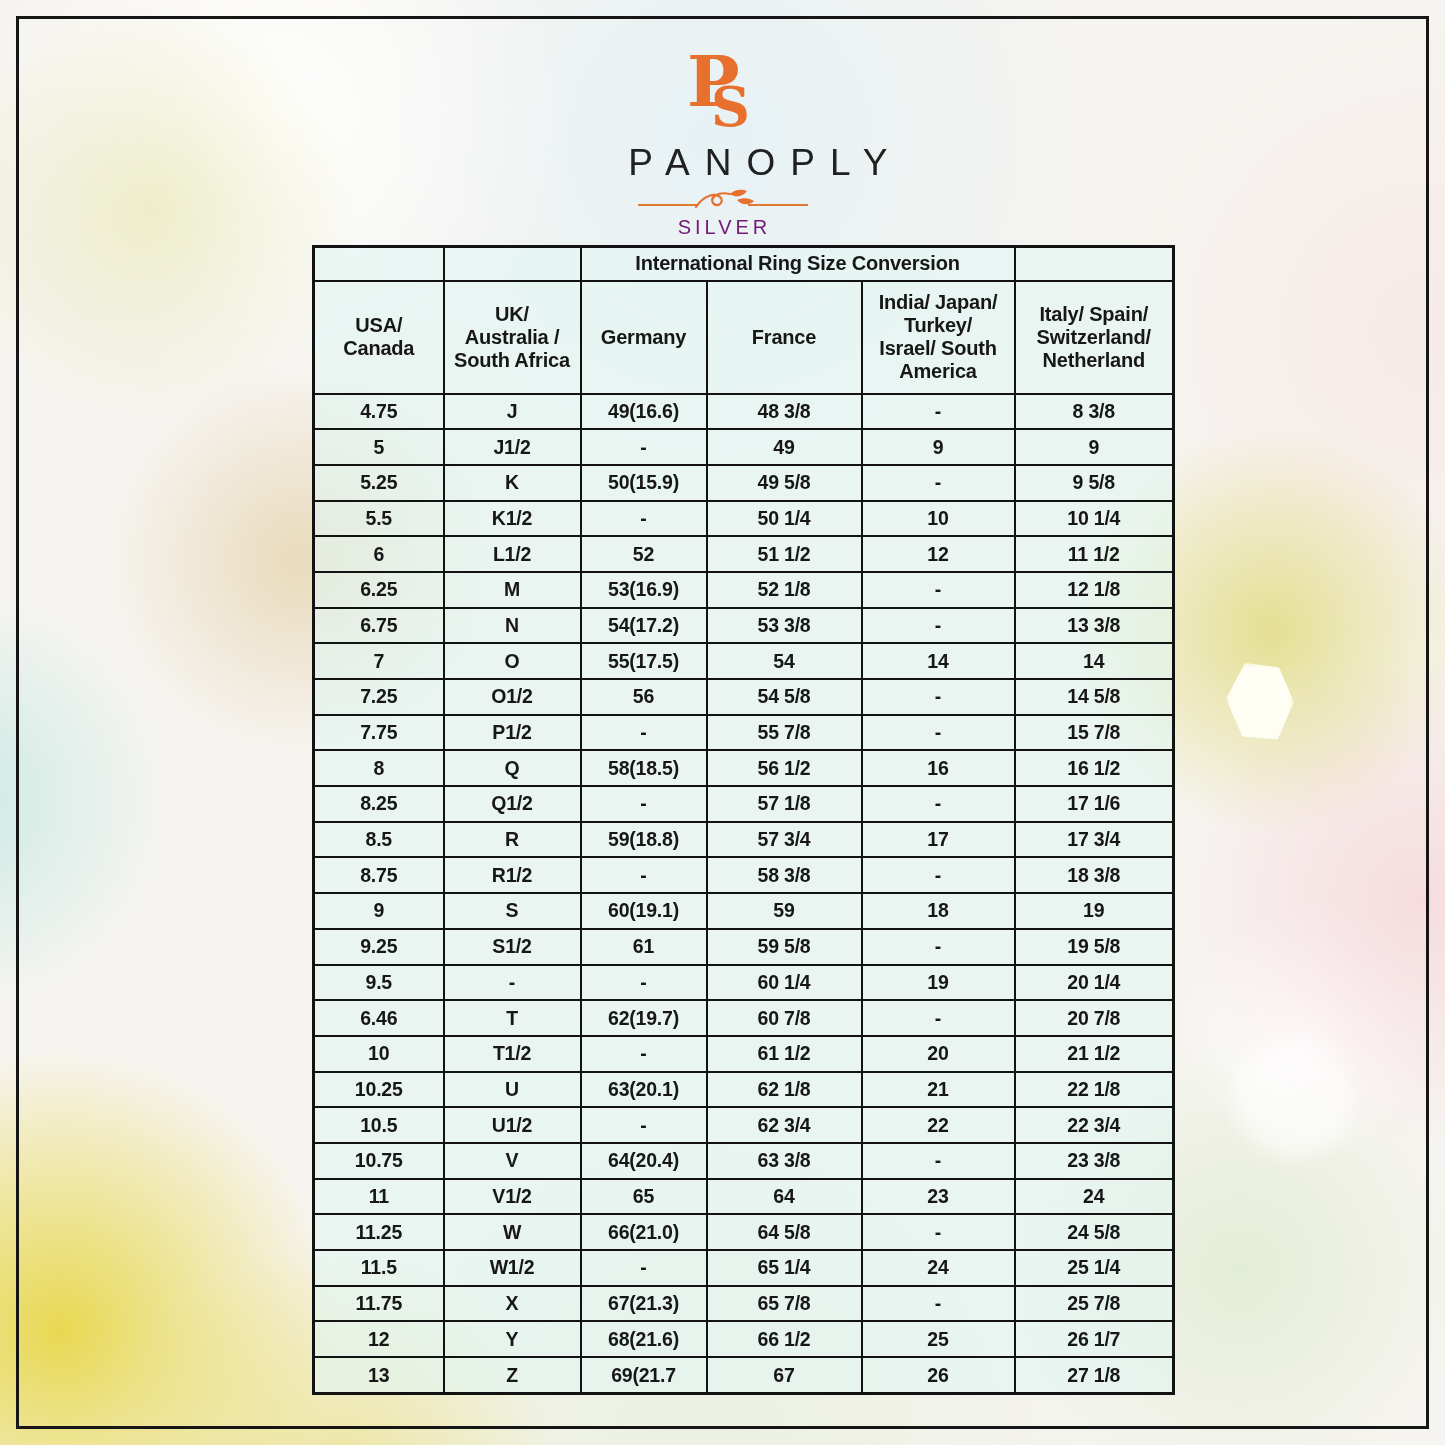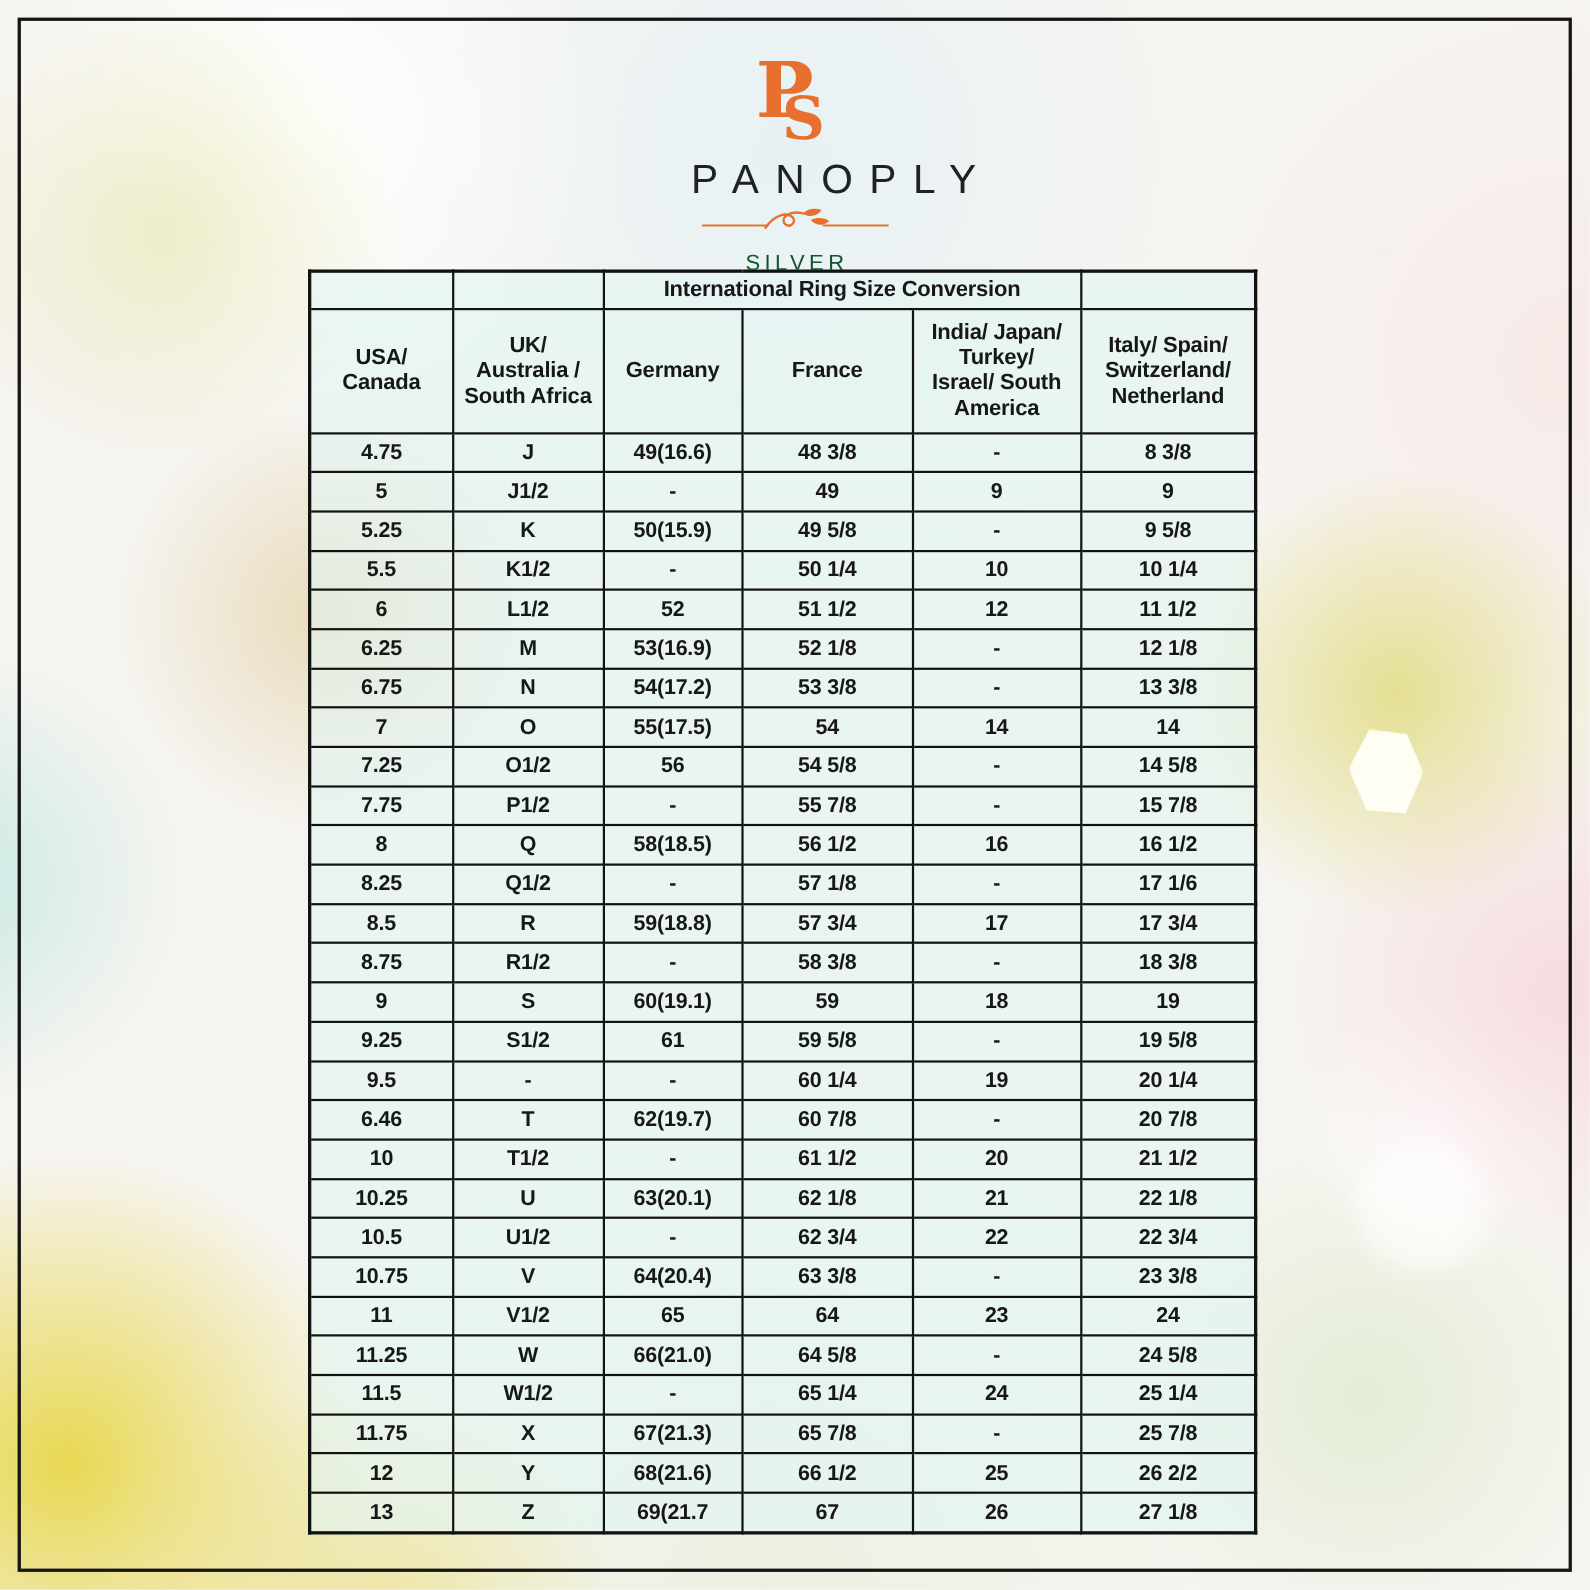--- a/index.html
+++ b/index.html
@@ -44,26 +44,26 @@
   }
   .monogram{display:block; margin:0 auto; height:88px;}
   .brand-name{
     font-size:37px; font-weight:400; color:#212121;
     letter-spacing:15px; padding-left:15px; margin-top:8px;
     white-space:nowrap;
     text-align:right;
   }
   .ornament{display:block; margin:4px auto 0 auto;}
   .brand-sub{
-    font-size:20px; font-weight:400; color:#14532d;
-    letter-spacing:4px; padding-left:4px; margin-top:14px;
+    font-size:20px; font-weight:400; color:#701a75;
+    letter-spacing:4px; padding-left:4px; margin-top:2px;
   }
   
   table.ring{
-    position:absolute; left:280px; top:245px;
+    position:absolute; left:312px; top:245px;
     width:860px; height:1150px;
     border-collapse:collapse; table-layout:fixed;
     border:3px solid #121212;
     background:rgba(226,245,242,0.62);
   }
   table.ring td, table.ring th{
     border:2px solid #121212;
     text-align:center; vertical-align:middle;
     color:#171717; font-weight:bold;
     padding:0; overflow:hidden;
@@ -340,21 +340,21 @@
         <td>65 7/8</td>
         <td>-</td>
         <td>25 7/8</td>
       </tr>
       <tr>
         <td>12</td>
         <td>Y</td>
         <td>68(21.6)</td>
         <td>66 1/2</td>
         <td>25</td>
-        <td>26 2/2</td>
+        <td>26 1/7</td>
       </tr>
       <tr>
         <td>13</td>
         <td>Z</td>
         <td>69(21.7</td>
         <td>67</td>
         <td>26</td>
         <td>27 1/8</td>
       </tr>
     </tbody>

